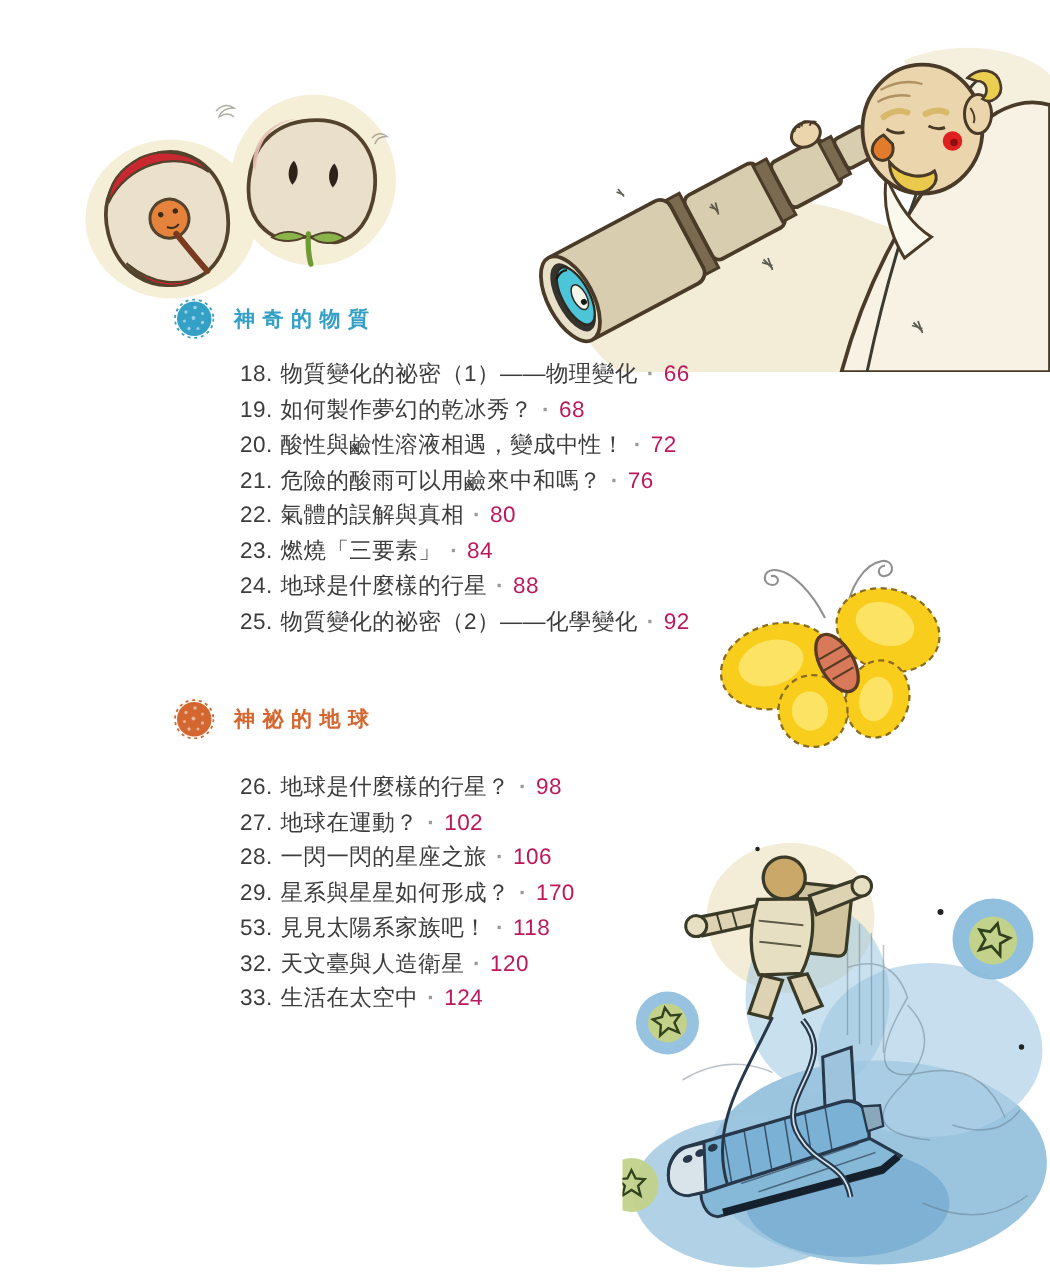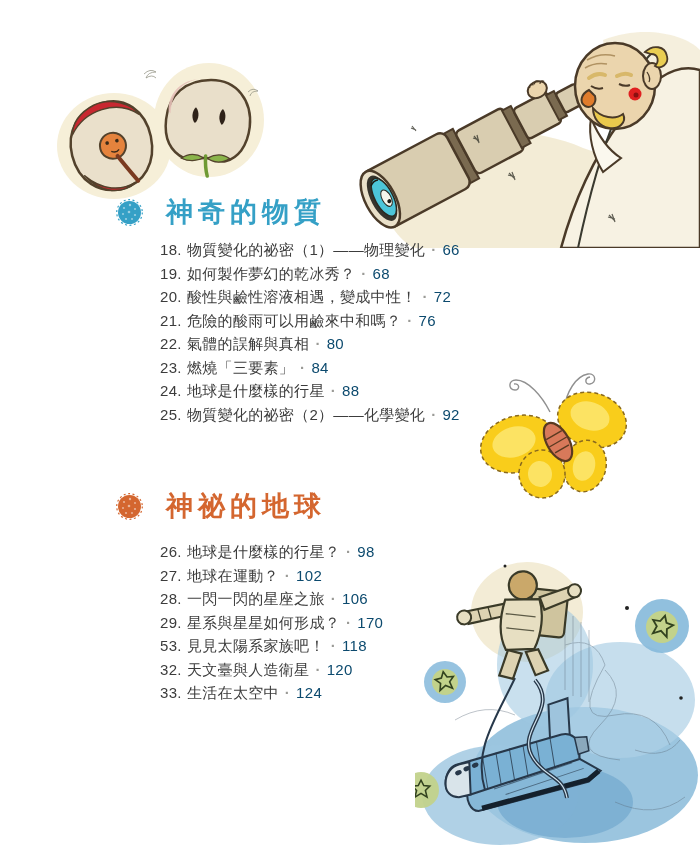--- a/index.html
+++ b/index.html
@@ -6,32 +6,32 @@
   body{width:700px;height:848px;background:#ffffff;position:relative;overflow:hidden;
        font-family:"Liberation Sans","DejaVu Sans",sans-serif;}
   .page{position:absolute;inset:0;}
   .ill{position:absolute;}
   .ill.apples{left:52px;top:56px;width:224px;height:148px;}
   .ill.man{left:353px;top:10px;width:347px;height:238px;}
   .ill.butterfly{left:472px;top:366px;width:172px;height:136px;}
   .ill.astro{left:415px;top:550px;width:285px;height:296px;}
   .toc-section{position:absolute;left:116px;}
   .toc-section.s1{top:197px;}
-  .toc-section.s2{top:491px;}
+  .toc-section.s2{top:464px;}
   .heading{display:flex;align-items:center;gap:9px;height:30px;}
-  .heading h2{margin:14px;font-size:27px;font-weight:bold;letter-spacing:5px;line-height:30px;}
+  .heading h2{margin:4px;font-size:14px;font-weight:bold;letter-spacing:5px;line-height:30px;}
   .seal{flex:0 0 auto;display:block;}
   ol.toc{list-style:none;margin:0;padding:0;}
   .s1 ol.toc{margin-top:11px;}
   .s2 ol.toc{margin-top:19px;}
   ol.toc{margin-left:32px;}
   ol.toc li{font-size:15px;line-height:23.5px;color:#3c3c3c;letter-spacing:0.3px;white-space:nowrap;}
   .num{display:inline-block;min-width:27px;margin-left:12px;}
   .sep{color:#9a9a96;margin:0 6px;font-weight:bold;}
-  .pg{color:#0c4a6e;margin-top:40px;}
+  .pg{color:#be185d;margin-top:40px;}
 </style>
 </head>
 <body>
 
 <div class="page">
 
   <svg class="ill apples" viewBox="0 0 224 148">
     <ellipse cx="62" cy="90" rx="57" ry="53" fill="#f6efd8"></ellipse>
     <ellipse cx="157" cy="64" rx="55" ry="57" fill="#f6efd8"></ellipse>
     <g transform="translate(60,90) rotate(-14)">

